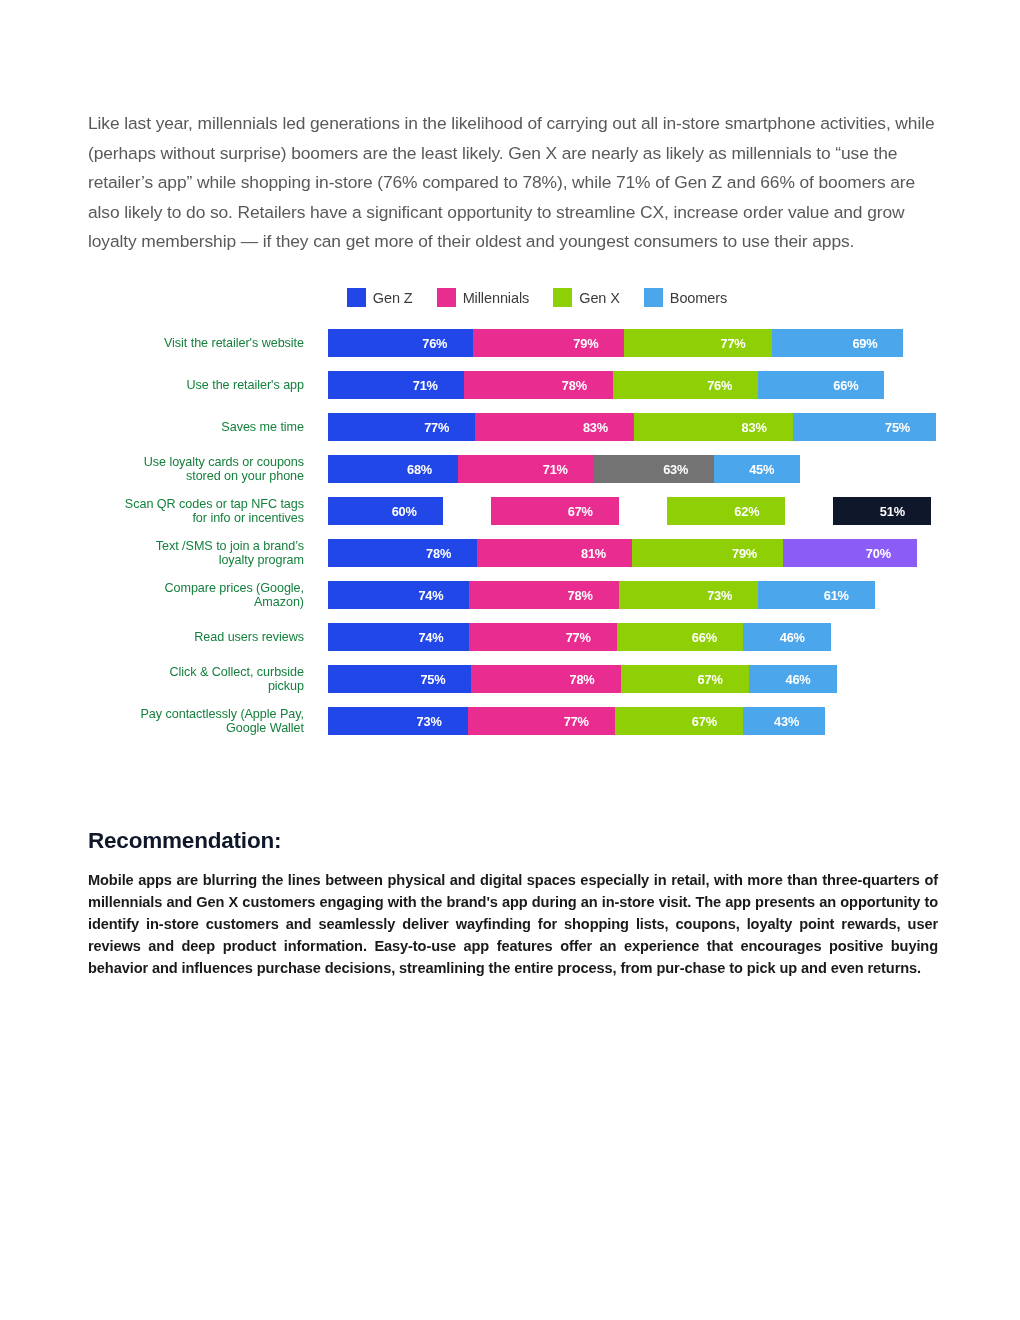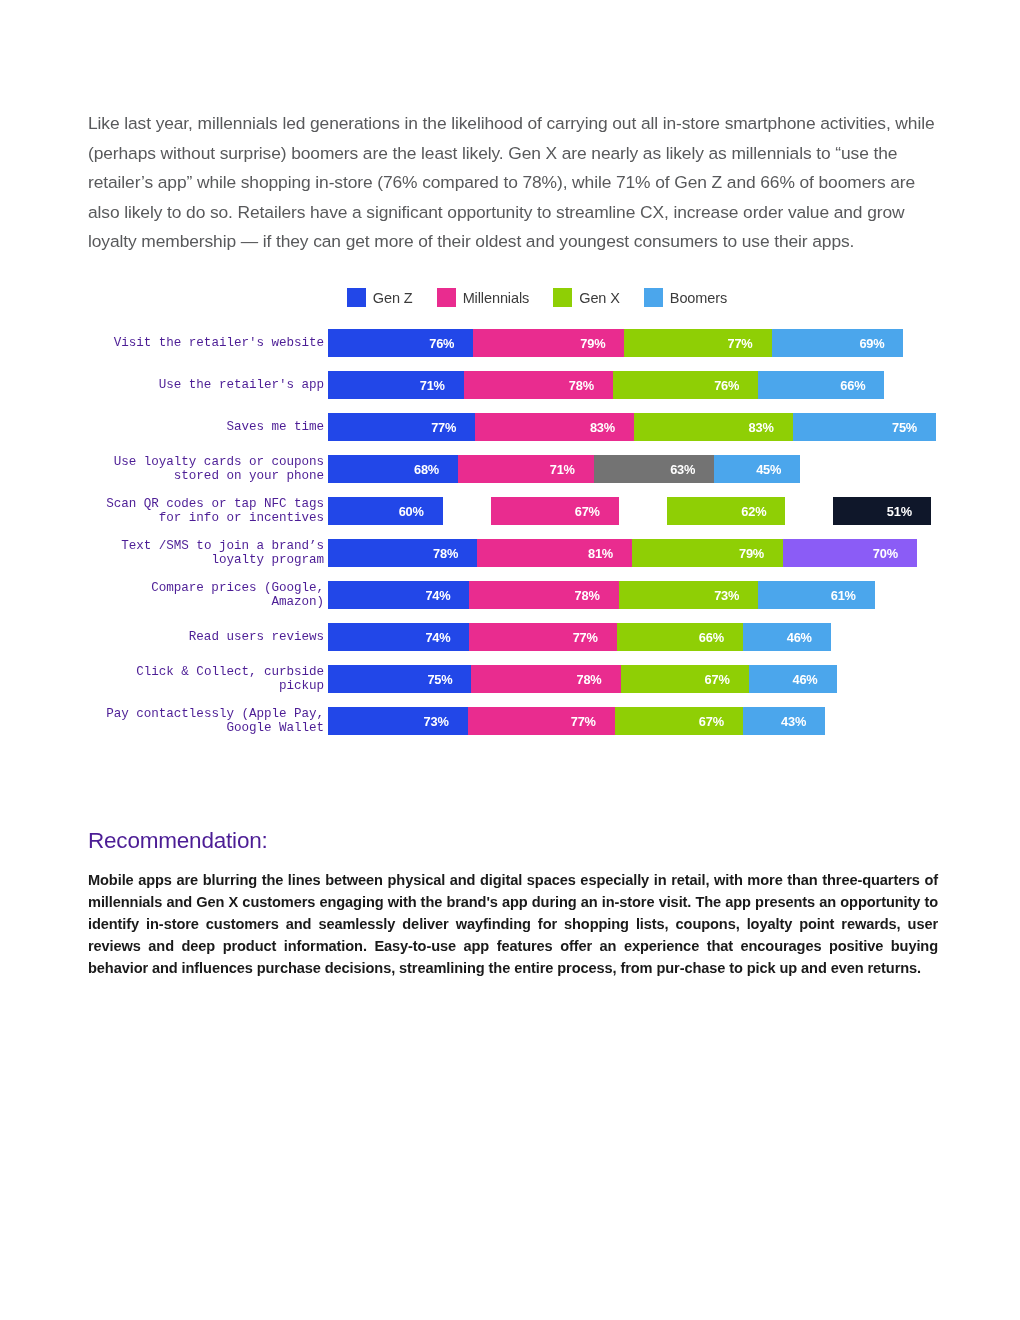--- a/index.html
+++ b/index.html
@@ -86,66 +86,65 @@
     align-items: center;
     height: 28px;
     margin-bottom: 14px;
   }
   .row:last-child { margin-bottom: 0; }
 
   .cat-label {
     width: 240px;
     flex: 0 0 240px;
     text-align: right;
-    padding-right: 4px;
+    padding-right: 24px;
     font-size: 12.6px;
     line-height: 14.2px;
-    color: #4c1d95;
+    color: #15803d;
     letter-spacing: -0.05px;
     box-sizing: border-box;
     white-space: pre-line;
-    font-family: Liberation Mono, monospace;
   }
 
   .bar-area {
     position: relative;
     flex: 1 1 auto;
     height: 28px;
   }
   .stack {
     display: flex;
     height: 28px;
     align-items: stretch;
   }
   .seg {
     position: relative;
     height: 28px;
     display: flex;
     align-items: center;
     justify-content: flex-end;
     box-sizing: border-box;
-    padding-right: 19px;
+    padding-right: 26px;
     overflow: visible;
   }
   .seg-value {
     font-size: 12.8px;
     font-weight: bold;
     color: #ffffff;
     letter-spacing: -0.2px;
     white-space: nowrap;
   }
 
   
   .rec-heading {
     position: absolute;
     left: 88px;
     top: 828px;
     font-size: 22.5px;
-    font-weight: normal;
-    color: #4c1d95;
+    font-weight: bold;
+    color: #0f172a;
     letter-spacing: -0.2px;
   }
   .rec-body {
     position: absolute;
     left: 88px;
     top: 869px;
     width: 850px;
     font-size: 14.6px;
     line-height: 22.1px;
     font-weight: bold;

